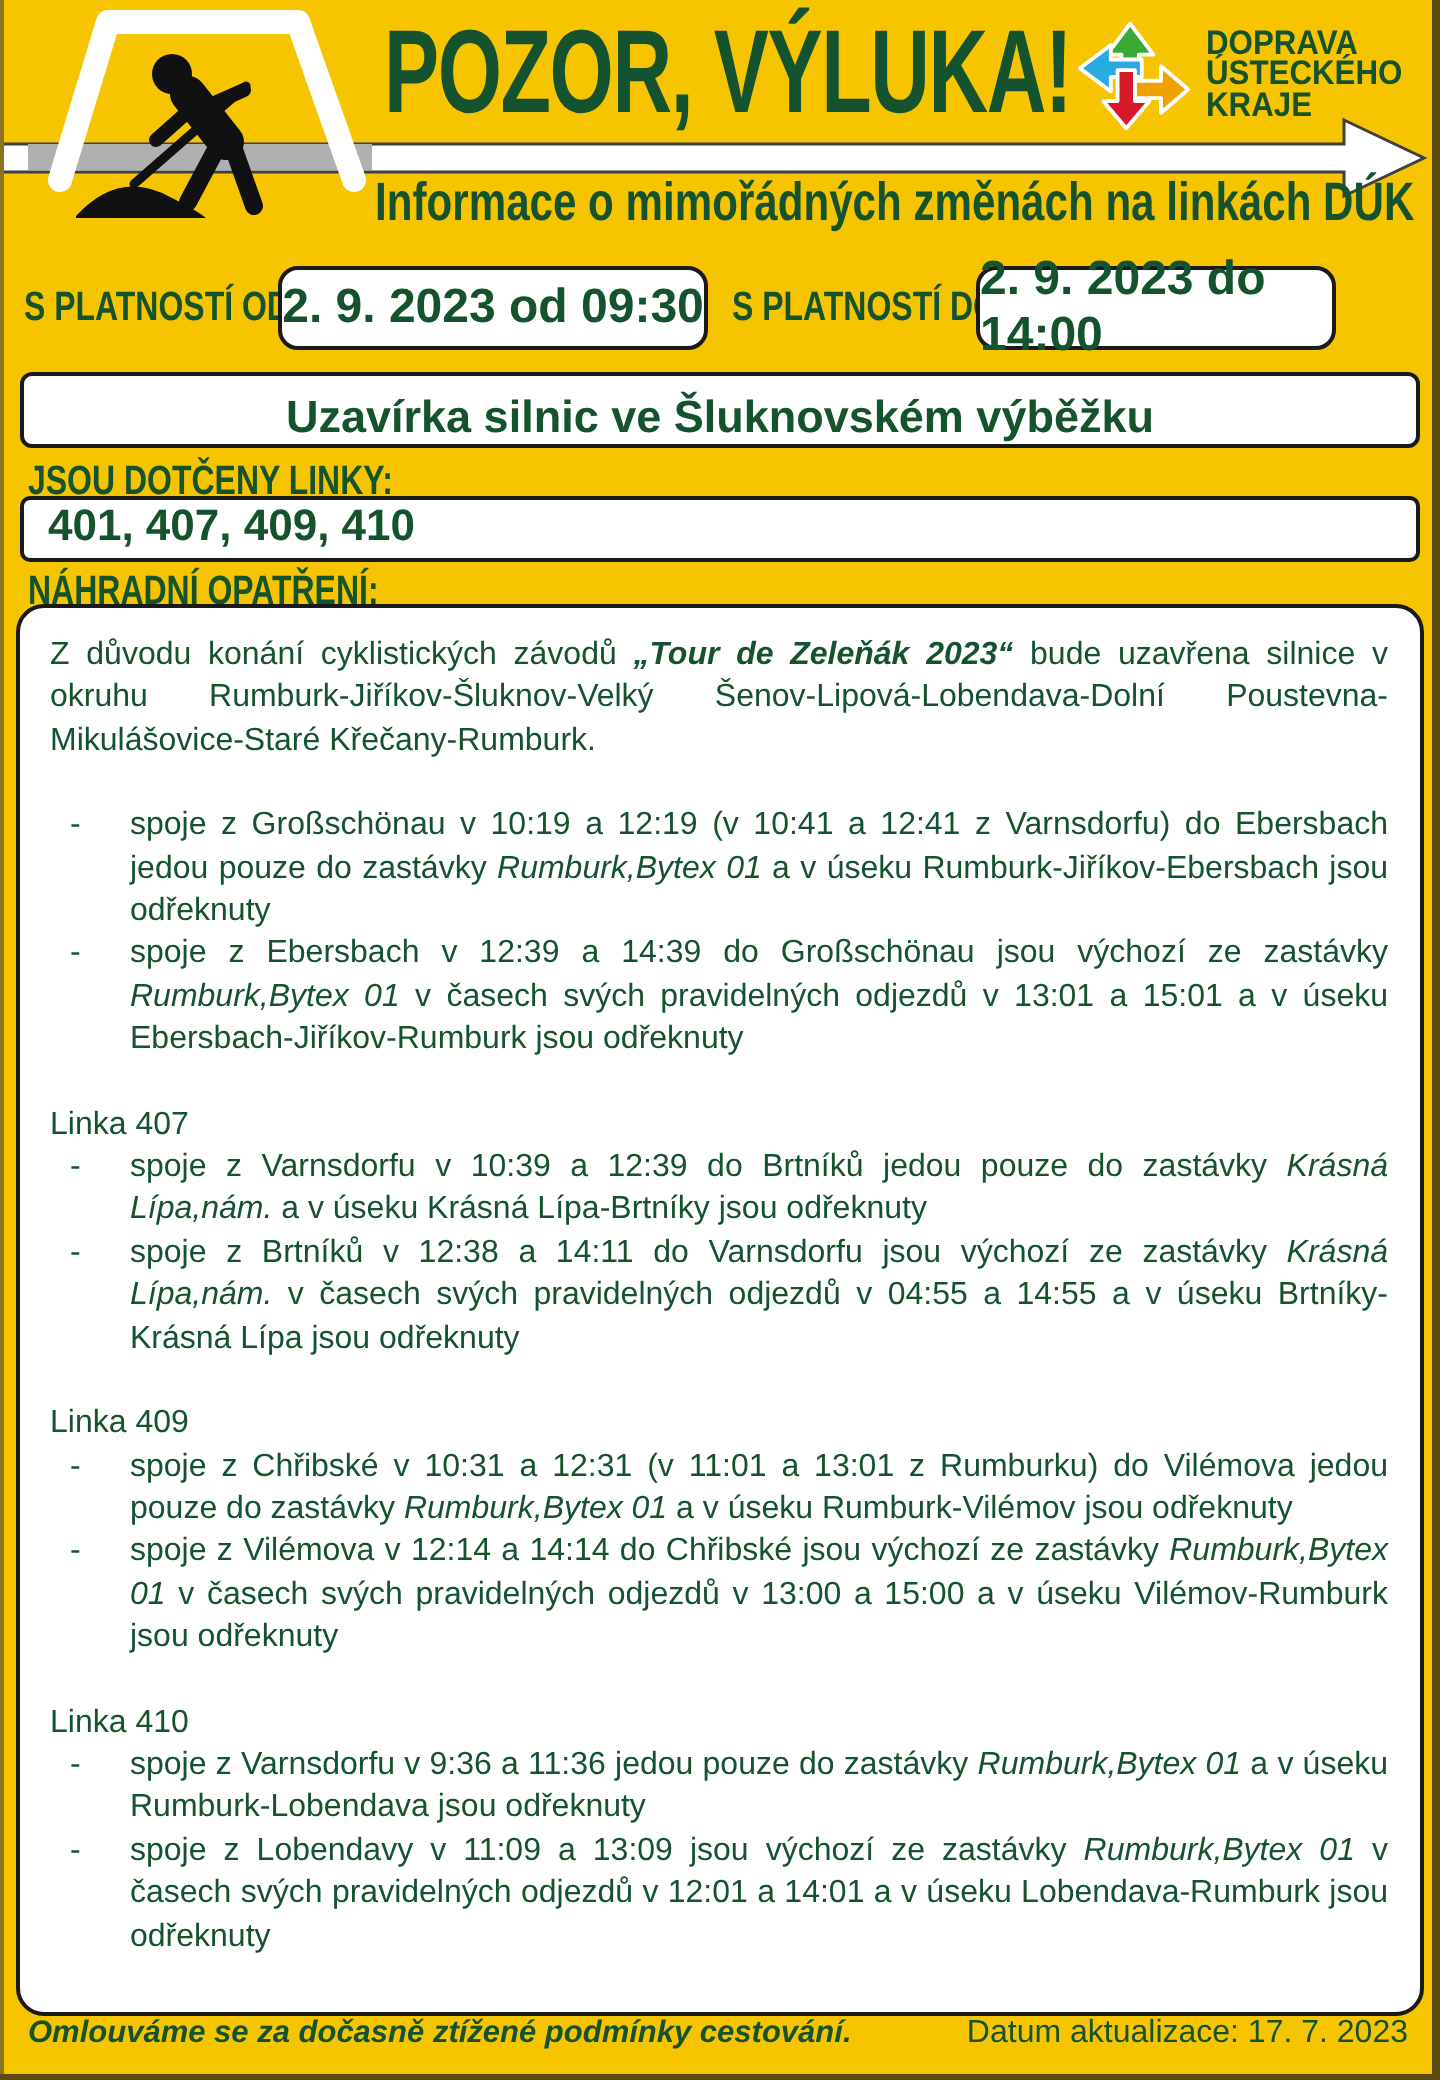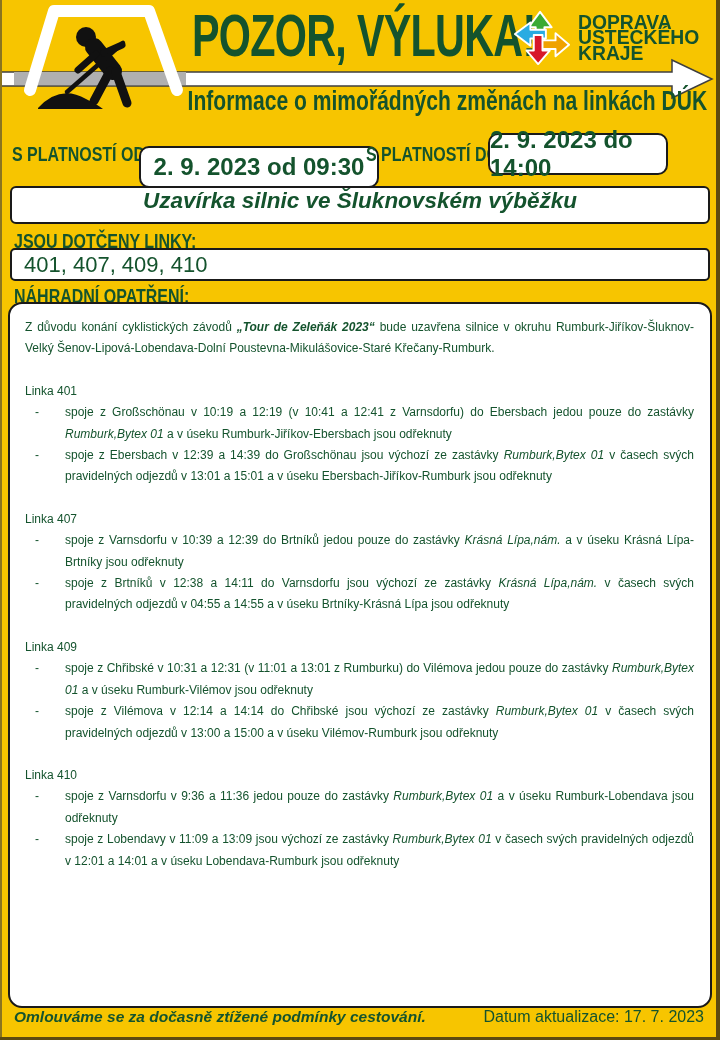--- a/index.html
+++ b/index.html
@@ -18,51 +18,51 @@
   
   .header-arrow{position:absolute;left:0;top:0;width:720px;height:130px;z-index:1;}
   .roadwork{position:absolute;left:10px;top:4px;width:180px;height:118px;z-index:2;}
   .main-title{position:absolute;left:192px;top:6px;z-index:3;white-space:nowrap;}
   .main-title span{display:inline-block;transform:scaleX(.70);transform-origin:0 50%;
     font-size:59px;font-weight:bold;letter-spacing:-1px;line-height:1.05;}
   .subtitle{position:absolute;right:13px;top:86px;z-index:3;white-space:nowrap;}
   .subtitle span{display:inline-block;transform:scaleX(.78);transform-origin:100% 50%;
     font-size:27px;font-weight:bold;}
   .duk-logo{position:absolute;right:10px;top:8px;z-index:3;display:flex;align-items:center;gap:7px;}
-  .duk-logo .logo-text{font-weight:bold;font-size:21px;line-height:15.5px;letter-spacing:0;}
+  .duk-logo .logo-text{font-weight:bold;font-size:17px;line-height:15.5px;letter-spacing:0;}
   .duk-logo .logo-text div{display:block;}
   .duk-logo .logo-text span{display:inline-block;transform:scaleX(.92);transform-origin:0 50%;}
 
   
   .lbl{position:absolute;white-space:nowrap;font-weight:bold;z-index:4;}
   .lbl span{display:inline-block;transform:scaleX(.78);transform-origin:0 50%;font-size:20.5px;}
   .vbox{position:absolute;background:#fff;border:2.5px solid #1a1a1a;border-radius:10px;
     display:flex;align-items:center;justify-content:center;
     font-weight:bold;font-size:24px;z-index:4;box-sizing:border-box;}
   #vfrom-label{left:12px;top:142px;}
-  #vfrom{left:139px;top:146px;width:240px;height:42px;}
+  #vfrom{left:139px;top:133px;width:215px;height:42px;}
   #vto-label{left:366px;top:142px;}
   #vto{left:488px;top:133px;width:180px;height:42px;}
 
   .event-box{position:absolute;left:10px;top:186px;width:700px;height:38px;box-sizing:border-box;
     background:#fff;border:2.5px solid #1a1a1a;border-radius:6px;
-    display:flex;align-items:flex-start;justify-content:center;
-    font-weight:bold;font-size:22.5px;z-index:4;font-style:italic;}
+    display:flex;align-items:flex-end;justify-content:center;
+    font-weight:bold;font-size:22.5px;z-index:4;}
   #lines-label{left:14px;top:229px;}
   .lines-box{position:absolute;left:10px;top:248px;width:700px;height:33px;box-sizing:border-box;
     background:#fff;border:2.5px solid #1a1a1a;border-radius:5px;
-    display:flex;align-items:center;padding-left:12px;
-    font-weight:normal;font-size:22px;z-index:4;}
+    display:flex;padding-left:12px;
+    font-weight:bold;font-size:22px;z-index:4;}
   #measures-label{left:14px;top:284px;}
 
   
   .content-box{position:absolute;left:8px;top:302px;width:704px;height:706px;box-sizing:border-box;
     background:#fff;border:2.5px solid #1a1a1a;border-radius:14px;
     padding:13px 16px 10px 15px;z-index:4;overflow:hidden;
-    font-size:12px;line-height:21.4px;}
+    font-size:16px;line-height:21.4px;}
   .content-box p{margin:0;}
   .just{text-align:justify;}
   .it{font-style:italic;}
   .bi{font-style:italic;font-weight:bold;}
   .section{margin-top:21px;}
   .section-title{margin:0 0 0 10px;}
   .bullet{display:flex;margin-left:10px;}
   .bullet .dash{flex:0 0 30px;}
   .bullet p{flex:1;}
   .intro{margin-left:10px;}
@@ -145,21 +145,20 @@
     <span>401, 407, 409, 410</span>
   </div>
 
   <div class="lbl" id="measures-label">
     <span>NÁHRADNÍ OPATŘENÍ:</span>
   </div>
 
   <div class="content-box">
       <p class="intro just"><span>Z důvodu konání cyklistických závodů </span><span class="bi">„Tour de Zeleňák 2023“</span><span> bude uzavřena silnice v okruhu Rumburk-Jiříkov-Šluknov-Velký Šenov-Lipová-Lobendava-Dolní Poustevna-Mikulášovice-Staré Křečany-Rumburk.</span></p>
       <div class="section">
-        <p class="section-title">Linka 401</p>
         <div class="bullet">
           <span class="dash">-</span>
           <p class="just"><span>spoje z Großschönau v 10:19 a 12:19 (v 10:41 a 12:41 z Varnsdorfu) do Ebersbach jedou pouze do zastávky </span><span class="it">Rumburk,Bytex 01</span><span> a v úseku Rumburk-Jiříkov-Ebersbach jsou odřeknuty</span></p>
         </div>
         <div class="bullet">
           <span class="dash">-</span>
           <p class="just"><span>spoje z Ebersbach v 12:39 a 14:39 do Großschönau jsou výchozí ze zastávky </span><span class="it">Rumburk,Bytex 01</span><span> v časech svých pravidelných odjezdů v 13:01 a 15:01 a v úseku Ebersbach-Jiříkov-Rumburk jsou odřeknuty</span></p>
         </div>
       </div>
       <div class="section">

